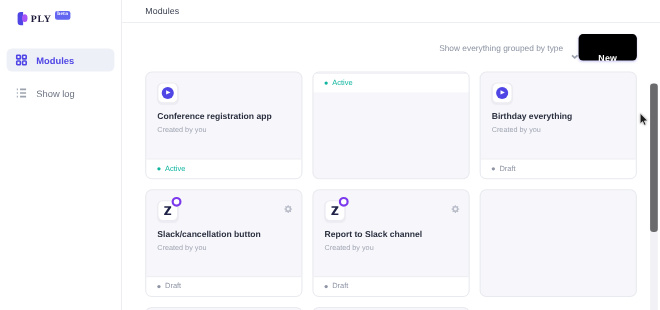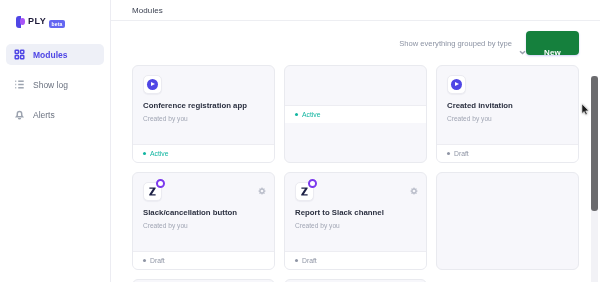--- a/index.html
+++ b/index.html
@@ -15,22 +15,22 @@
   
   .sidebar {
     width: 110px; height: 282px;
     background: #ffffff;
     flex: 0 0 110px;
     position: relative;
     z-index: 3;
     padding-top: 6px;
   }
   .logo-row {
-    display: flex; align-items: flex-end; gap: 3px;
-    padding: 4px 0 0 16px; height: 22px;
+    display: flex; align-items: flex-start; gap: 3px;
+    padding: 4px 0 0 16px; height: 22px; font-family: Liberation Serif, serif;
   }
   .logo-mark {
     width: 9px; height: 12px; position: relative; flex: 0 0 9px; margin-top: 1px;
   }
   .logo-mark .lm-a {
     position: absolute; left: 0; top: 0; width: 5px; height: 12px;
     background: #4f46e5; border-radius: 3px 0 0 3px;
   }
   .logo-mark .lm-b {
     position: absolute; left: 3.5px; top: 2px; width: 5.5px; height: 7px;
@@ -83,21 +83,21 @@
   .toolbar {
     height: 44px; display: flex; align-items: center; justify-content: flex-end;
   }
   .group-select {
     display: flex; align-items: center; gap: 7px; cursor: pointer;
   }
   .group-label { font-size: 7.6px; color: #8c93a3; }
   .chev { width: 7px; height: 5px; }
   .chev svg { stroke: #9aa0ae; stroke-width: 1.8; fill: none; }
   .new-btn {
-    background: #15803d; color: #fff;
+    background: #000000; color: #fff;
     font-size: 8px; font-weight: 600;
     border: none; border-radius: 4px;
     padding: 12px 18px; height: 19px; line-height: 19px;
     cursor: pointer; letter-spacing: .2px;
     box-shadow: 0 1px 2px rgba(79,70,229,.25);
   }
 
   
   .grid {
     display: grid;
@@ -106,21 +106,20 @@
   }
   .card {
     height: 98px;
     border: 1px solid #e9eaef;
     border-radius: 6px;
     background: #f7f7fb;
     position: relative;
     display: flex; flex-direction: column;
     overflow: hidden;
     cursor: pointer;
-    justify-content: center;
   }
   .card-body { flex: 1 1 auto; padding: 9px 10px 0 10px; position: relative; }
   .card-icon-wrap { position: relative; width: 19px; height: 19px; margin-bottom: 7px; }
   .card-icon {
     width: 19px; height: 19px; border-radius: 5px;
     background: #ffffff; border: 1px solid #ebebf1;
     display: flex; align-items: center; justify-content: center;
     box-shadow: 0 1px 1px rgba(40,40,70,.05);
   }
   .play-circle {
@@ -216,29 +215,20 @@
             <line x1="4.6" y1="6" x2="10.6" y2="6"></line>
             <line x1="4.6" y1="9.6" x2="10.6" y2="9.6"></line>
             <line x1="1.4" y1="2.4" x2="2.4" y2="2.4"></line>
             <line x1="1.4" y1="6" x2="2.4" y2="6"></line>
             <line x1="1.4" y1="9.6" x2="2.4" y2="9.6"></line>
           </svg>
         </span>
         <span>Show log</span>
       </div>
 
-      <div class="nav-item">
-        <span class="nav-ico">
-          <svg viewBox="0 0 12 12" width="11" height="11">
-            <path d="M2.6 8.4h6.8l-1-1.5V5.2a2.4 2.4 0 0 0-4.8 0v1.7z"></path>
-            <path d="M5 9.7a1 1 0 0 0 2 0"></path>
-          </svg>
-        </span>
-        <span>Alerts</span>
-      </div>
     </nav>
   </aside>
 
   <main class="main">
 
     <div class="topbar">
       <span class="topbar-title">Modules</span>
     </div>
 
     <div class="content">
@@ -286,21 +276,21 @@
             </div>
           </div>
 
           <div class="card">
             <div class="card-body">
               <div class="card-icon-wrap">
                 <div class="card-icon">
                     <span class="play-circle"></span>
                   </div>
               </div>
-              <div class="card-title">Created invitation</div>
+              <div class="card-title">Birthday everything</div>
               <div class="card-sub">Created by you</div>
             </div>
             <div class="card-footer">
               <span class="status draft">
                 <span class="status-dot"></span>
                 <span>Draft</span>
               </span>
             </div>
           </div>
 

